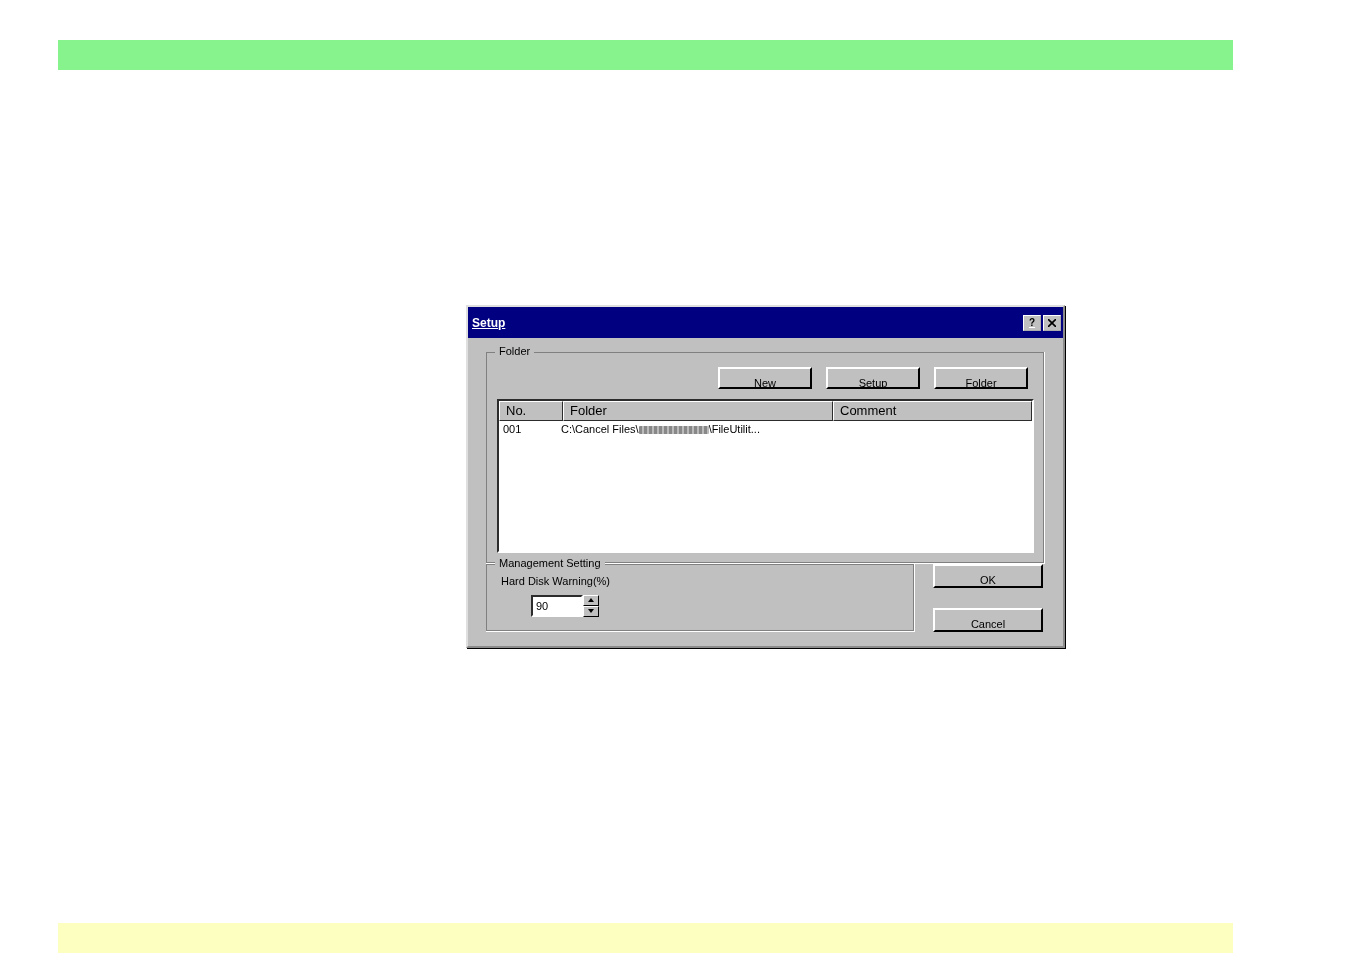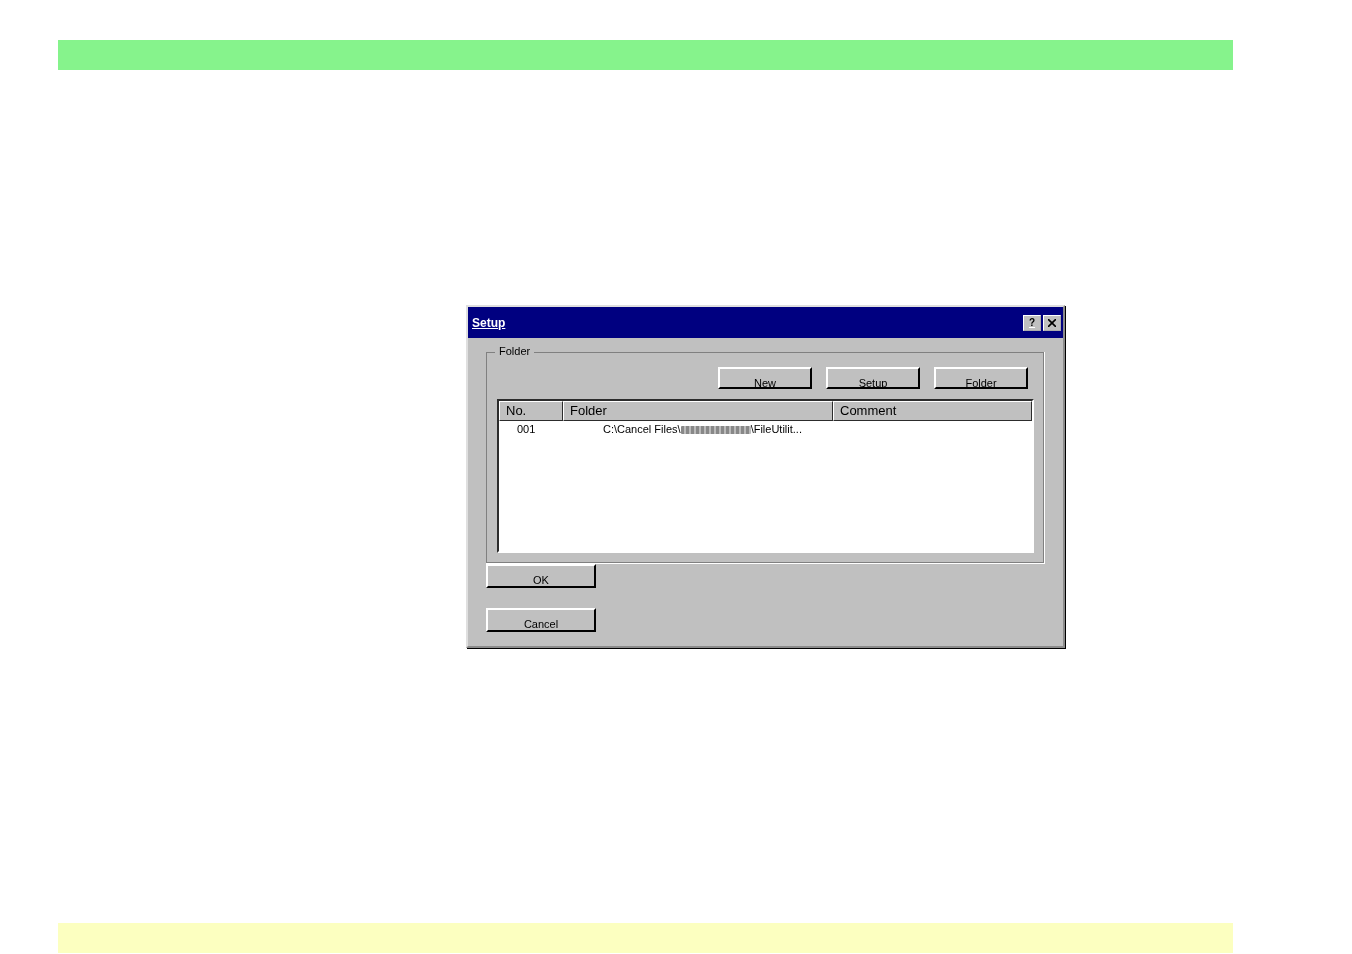--- a/index.html
+++ b/index.html
@@ -134,21 +134,21 @@
     cursor: pointer;
   }
   .lv-col-no { width: 50px; }
   .lv-col-folder { width: 256px; }
   .lv-col-comment { flex: 1; }
   .listview-row {
     display: flex;
     font-size: 11px;
   }
   .lv-cell {
-    padding: 2px 18px;
+    padding: 2px 4px;
     white-space: nowrap;
     overflow: hidden;
   }
   .lv-cell.no { width: 50px; }
   .lv-cell.folder { width: 256px; }
   .lv-cell.comment { flex: 1; }
   .mgmt-row {
     display: flex;
     align-items: flex-start;
     justify-content: space-between;
@@ -253,20 +253,41 @@
           <div class="lv-cell no">001</div>
           <div class="lv-cell folder">
             <span>C:\Cancel Files\</span><span class="redacted"></span><span>\FileUtilit...</span>
           </div>
           <div class="lv-cell comment"></div>
         </div>
       </div>
     </div>
 
     <div class="mgmt-row">
+      <div class="groupbox-simple" style="flex:1; margin-right:18px; margin-bottom:0; padding-bottom:14px;">
+        <span class="group-legend">Management Setting</span>
+        <div class="mgmt-left">
+          <span>Hard Disk Warning(%)</span>
+          <div class="spinner-wrap">
+            <input class="spinner-input" type="text" value="90" style="">
+            <div class="spinner-buttons">
+              <button class="spin-btn">
+                <svg width="8" height="6" viewBox="0 0 8 6">
+                    <polygon points="4,1 7,5 1,5" fill="#000"></polygon>
+                  </svg>
+              </button>
+              <button class="spin-btn">
+                <svg width="8" height="6" viewBox="0 0 8 6">
+                    <polygon points="1,1 7,1 4,5" fill="#000"></polygon>
+                  </svg>
+              </button>
+            </div>
+          </div>
+        </div>
+      </div>
 
       <div class="right-buttons">
         <button class="win-button">OK</button>
         <button class="win-button">Cancel</button>
       </div>
     </div>
 
   </div>
 </div>
 

